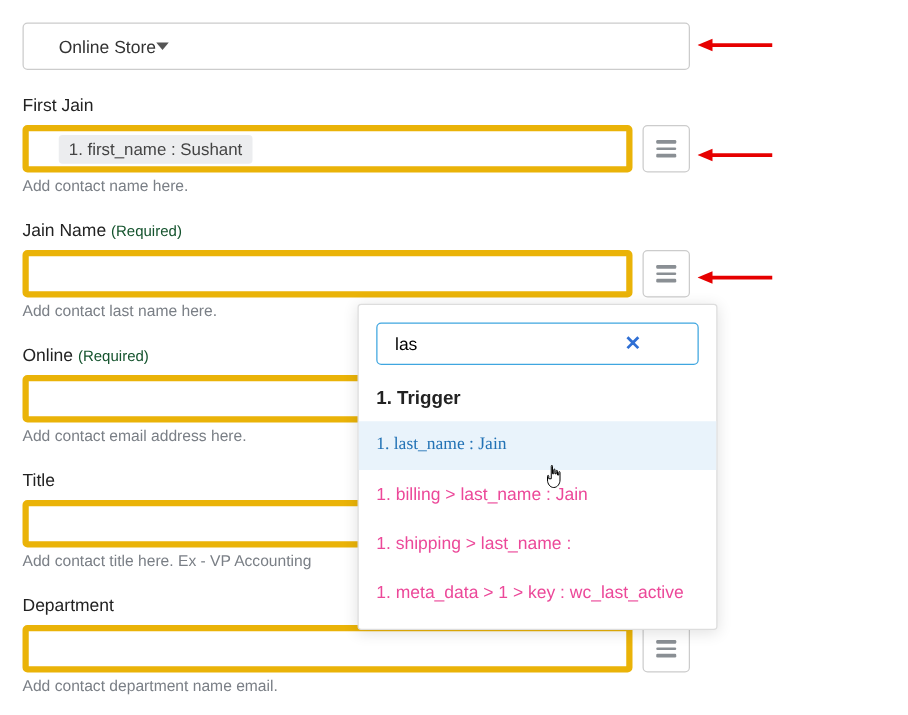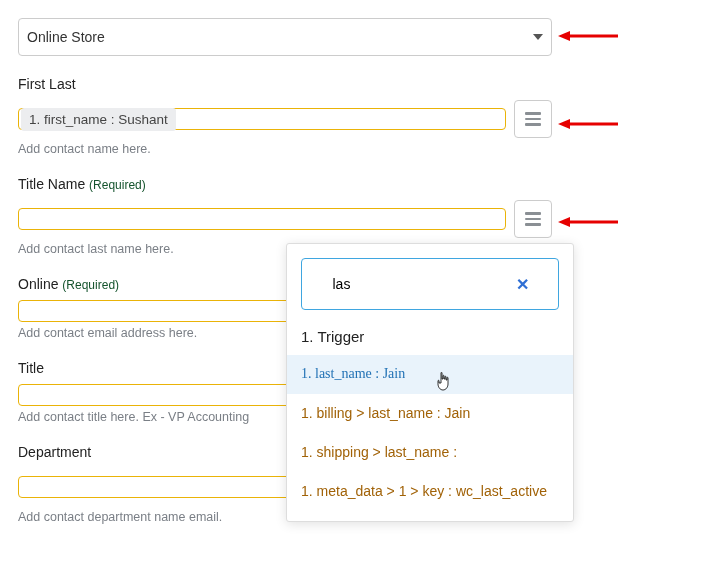--- a/index.html
+++ b/index.html
@@ -21,22 +21,21 @@
   }
   .arrow svg { display: block; }
   .field-group { margin-bottom: 2px; }
   .select-wrap {
     width: 534px;
     border: 1px solid #ccc;
     border-radius: 4px;
     height: 38px;
     display: flex;
     align-items: center;
-    padding: 0 8px;
-    justify-content: space-between;
+    padding: 0 28px;
     background: #fff;
     margin-bottom: 20px;
   }
   .select-value { font-size: 14px; color: #333; }
   .caret-down {
     width: 0; height: 0;
     border-left: 5px solid transparent;
     border-right: 5px solid transparent;
     border-top: 6px solid #555;
   }
@@ -48,27 +47,27 @@
   .req { color: #14532d; font-size: 12px; }
   .input-row {
     display: flex;
     gap: 8px;
     width: 534px;
     margin-bottom: 4px;
     align-items: center;
   }
   .input-box {
     flex: 1;
-    border: 1px solid #eab308;
-    border-radius: 4px;
-    height: 22px;
-    background: #fff;
-    display: flex;
-    align-items: center;
-    padding: 0 2px;
+    border: 5px solid #eab308;
+    border-radius: 4px;
+    height: 38px;
+    background: #fff;
+    display: flex;
+    align-items: center;
+    padding: 0 24px;
   }
   .tag {
     background: #ecedef;
     border-radius: 3px;
     padding: 4px 8px;
     font-size: 13.5px;
     color: #444;
   }
   .hamburger-btn {
     width: 38px;
@@ -106,48 +105,48 @@
     border: 1px solid #ddd;
     box-shadow: 0 2px 12px rgba(0,0,0,0.12);
     border-radius: 3px;
     padding: 14px 0 10px;
     z-index: 10;
   }
   .dropdown-search {
     margin: 0 14px 14px;
     border: 1px solid #3fa6e0;
     border-radius: 4px;
-    height: 52px;
+    height: 34px;
     display: flex;
     align-items: center;
     padding: 0 12px;
-    justify-content: center;
+    justify-content: flex-start;
   }
   .dropdown-search input {
     border: none;
     outline: none;
     font-size: 14px;
     width: 80%;
   }
   .close-x {
     color: #2f6fd4;
     font-size: 16px;
     font-weight: bold;
     cursor: pointer;
   }
   .dd-heading {
     font-size: 15px;
-    font-weight: 400;
+    font-weight: 700;
     color: #222;
     padding: 4px 14px 10px;
   }
   .dd-item {
     font-size: 14px;
     padding: 10px 14px;
-    color: #a16207;
+    color: #ec4899;
     cursor: pointer;
     line-height: 1.35;
   }
   .dd-item.selected {
     background: #e9f3fb;
     color: #2272b5;
     font-family: Liberation Serif, serif;
   }
   .cursor-hand {
     position: absolute;
@@ -181,39 +180,39 @@
         <polygon points="0,6 12,1 12,11" fill="#e60000"></polygon>
       </svg>
   </div>
 
   <div class="select-wrap">
     <span class="select-value">Online Store</span>
     <span class="caret-down"></span>
   </div>
 
   <div class="field-group">
-    <div class="label">First Last</div>
+    <div class="label">First Jain</div>
     <div class="input-row">
       <div class="input-box">
         <span class="tag">1. first_name : Sushant</span>
       </div>
       <div class="hamburger-btn">
         <div class="hamburger-icon">
             <span></span>
             <span></span>
             <span></span>
           </div>
       </div>
     </div>
     <div class="helper">Add contact name here.</div>
   </div>
 
   <div class="field-group">
     <div class="label">
-      <span>Title Name</span>
+      <span>Jain Name</span>
       <span class="req">(Required)</span>
     </div>
     <div class="input-row">
       <div class="input-box"></div>
       <div class="hamburger-btn">
         <div class="hamburger-icon">
             <span></span>
             <span></span>
             <span></span>
           </div>

